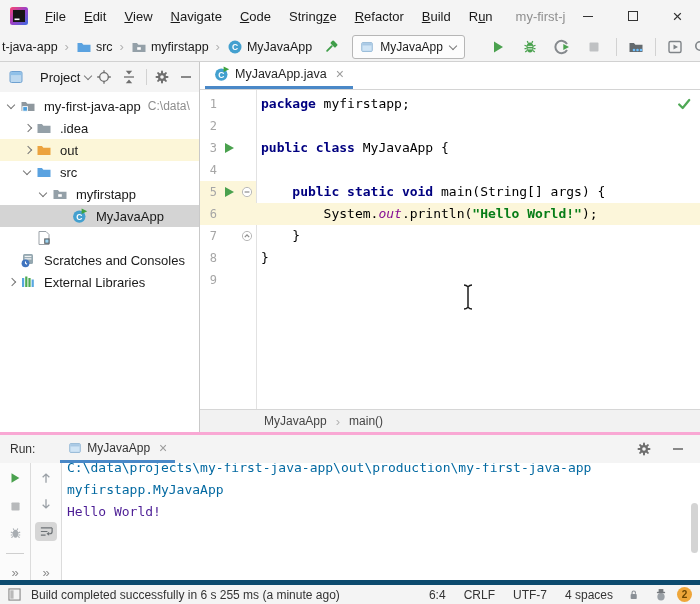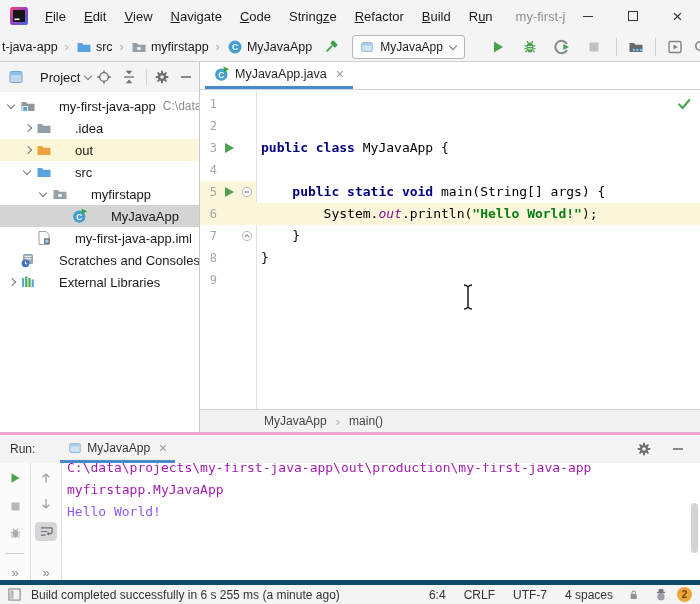--- a/index.html
+++ b/index.html
@@ -40,21 +40,21 @@
 .panel-title { margin-left:16px; }
 .ph-icon { width:16px; height:16px; margin-left:9px; display:flex; align-items:center; justify-content:center; }
 .tree { flex:1; padding-top:3px; overflow:hidden; }
 .tree-row { height:22px; display:flex; align-items:center; white-space:nowrap; font-size:13px; overflow:hidden; }
 .tree-row.selected { background:#d4d4d4; }
 .tree-row.highlight { background:#fcf6d8; }
 .chev { width:16px; height:16px; flex-shrink:0; position:relative; }
 .chev.closed::after { content:""; position:absolute; left:5px; top:5px; width:5px; height:5px; border-right:1.4px solid #767676; border-bottom:1.4px solid #767676; transform:rotate(-45deg); }
 .chev.open::after { content:""; position:absolute; left:4px; top:4px; width:5px; height:5px; border-right:1.4px solid #767676; border-bottom:1.4px solid #767676; transform:rotate(45deg); }
 .ticon { width:18px; height:16px; flex-shrink:0; display:flex; align-items:center; }
-.tlabel { margin-left:21px;text-align:right; }
+.tlabel { margin-left:6px;text-align:right; }
 .tpath { color:#8e8e8e; margin-left:7px; font-size:12px; font-weight:normal; }
 
 
 .editor { flex:1; display:flex; flex-direction:column; background:#fff; overflow:hidden; }
 .tabbar { height:28px; border-bottom:1px solid #d4d4d4; display:flex; background:#fff; flex-shrink:0; }
 .tab { display:flex; align-items:center; gap:5px; padding:0 9px; margin-left:5px; border-bottom:3px solid #4a88c7; font-size:12.5px; color:#262626; }
 .tab-close { color:#9b9b9b; font-size:14px; margin-left:4px; line-height:1; }
 .code-area { flex:1; position:relative; font-family:"DejaVu Sans Mono","Liberation Mono",monospace; font-size:13px; padding-top:3px; overflow:hidden; }
 .gutter-line { position:absolute; left:56px; top:0; bottom:0; width:1px; background:#e2e2e2; }
 .cl { display:flex; height:22px; line-height:22px; position:relative; }
@@ -81,22 +81,22 @@
 .rh-right { margin-left:auto; display:flex; align-items:center; padding-right:4px; }
 .run-body { flex:1; display:flex; overflow:hidden; position:relative; }
 .rt-col { width:31px; border-right:1px solid #dcdcdc; display:flex; flex-direction:column; align-items:center; padding-top:7px; gap:11px; background:#fbfbfb; flex-shrink:0; }
 .rt-icon { width:18px; height:18px; display:flex; align-items:center; justify-content:center; }
 .rt-icon.toggled { background:#d6d6d6; border-radius:4px; width:22px; height:22px; }
 .rt-div { width:18px; height:1px; background:#cfcfcf; }
 .more-glyph { color:#8c8c8c; font-size:13px; }
 .console { flex:1; font-family:"DejaVu Sans Mono","Liberation Mono",monospace; font-size:13px; line-height:22px; padding-left:5px; overflow:hidden; position:relative; }
 .cline { height:22px; white-space:pre; }
 .cline:first-child { margin-top:-6px; }
-.cline.info { color:#a21caf; }
-.cline.out { color:#8b5cf6; }
+.cline.info { color:#0369a1; }
+.cline.out { color:#4c1d95; }
 .cthumb { position:absolute; right:2px; top:40px; width:7px; height:50px; background:#cccccc; border-radius:4px; opacity:.85; }
 
 
 .statusbar { height:24px; border-top:5px solid #0c4a6e; background:#f4f4f4; display:flex; align-items:center; padding:0 8px; font-size:12px; color:#333; }
 .sb-msg { margin-left:10px; margin-right:auto; white-space:nowrap; }
 .sb-seg { margin-left:18px; white-space:nowrap; }
 .sb-icon { margin-left:12px; width:16px; height:16px; display:flex; align-items:center; justify-content:center; }
 .badge { margin-left:8px; width:15px; height:15px; border-radius:50%; background:#eea63a; color:#6b4500; font-size:10px; font-weight:bold; display:flex; align-items:center; justify-content:center; }
 </style>
 </head>
@@ -378,21 +378,20 @@
         </div>
         <div class="tree-row" style="padding-left:20px;">
           <span class="chev"></span>
           <span class="ticon">
               <svg class="icon16" viewBox="0 0 16 16">
                 <path d="M3 1.5 h7 l3 3 v10 h-10 Z" fill="#fff" stroke="#9aa1a7"></path>
                 <rect x="8.2" y="8.4" width="5.4" height="5.4" fill="#555d63"></rect>
                 <rect x="9.3" y="9.5" width="3.2" height="3.2" fill="#9fd6f2"></rect>
               </svg>
             </span>
-          <span class="tlabel">my-first-java-app.iml</span>
         </div>
         <div class="tree-row" style="padding-left:4px;">
           <span class="chev"></span>
           <span class="ticon">
               <svg class="icon16" viewBox="0 0 16 16">
                 <rect x="3" y="2" width="10" height="10" rx="1.5" fill="#94a7b0"></rect>
                 <rect x="4.6" y="3.8" width="6.8" height="1.3" fill="#fff" opacity=".85"></rect>
                 <rect x="4.6" y="6.2" width="6.8" height="1.3" fill="#fff" opacity=".85"></rect>
                 <circle cx="5.5" cy="11.3" r="3.9" fill="#3f74bf"></circle>
                 <path d="M5.5 9.4 V11.3 L7 12.3" stroke="#fff" stroke-width="1.1" fill="none"></path>
@@ -427,20 +426,21 @@
           <span class="tab-close">×</span>
         </div>
       </div>
 
       <div class="code-area">
         <div class="gutter-line"></div>
 
         <div class="cl">
           <span class="ln">1</span>
           <span class="gicons"></span>
+          <span class="ct"><span class="kw">package</span><span class="pl"> myfirstapp;</span></span>
         </div>
         <div class="cl">
           <span class="ln">2</span>
           <span class="gicons"></span>
             <span class="ct"></span>
         </div>
         <div class="cl">
           <span class="ln">3</span>
           <span class="gicons">
               <span class="run-tri"></span>

